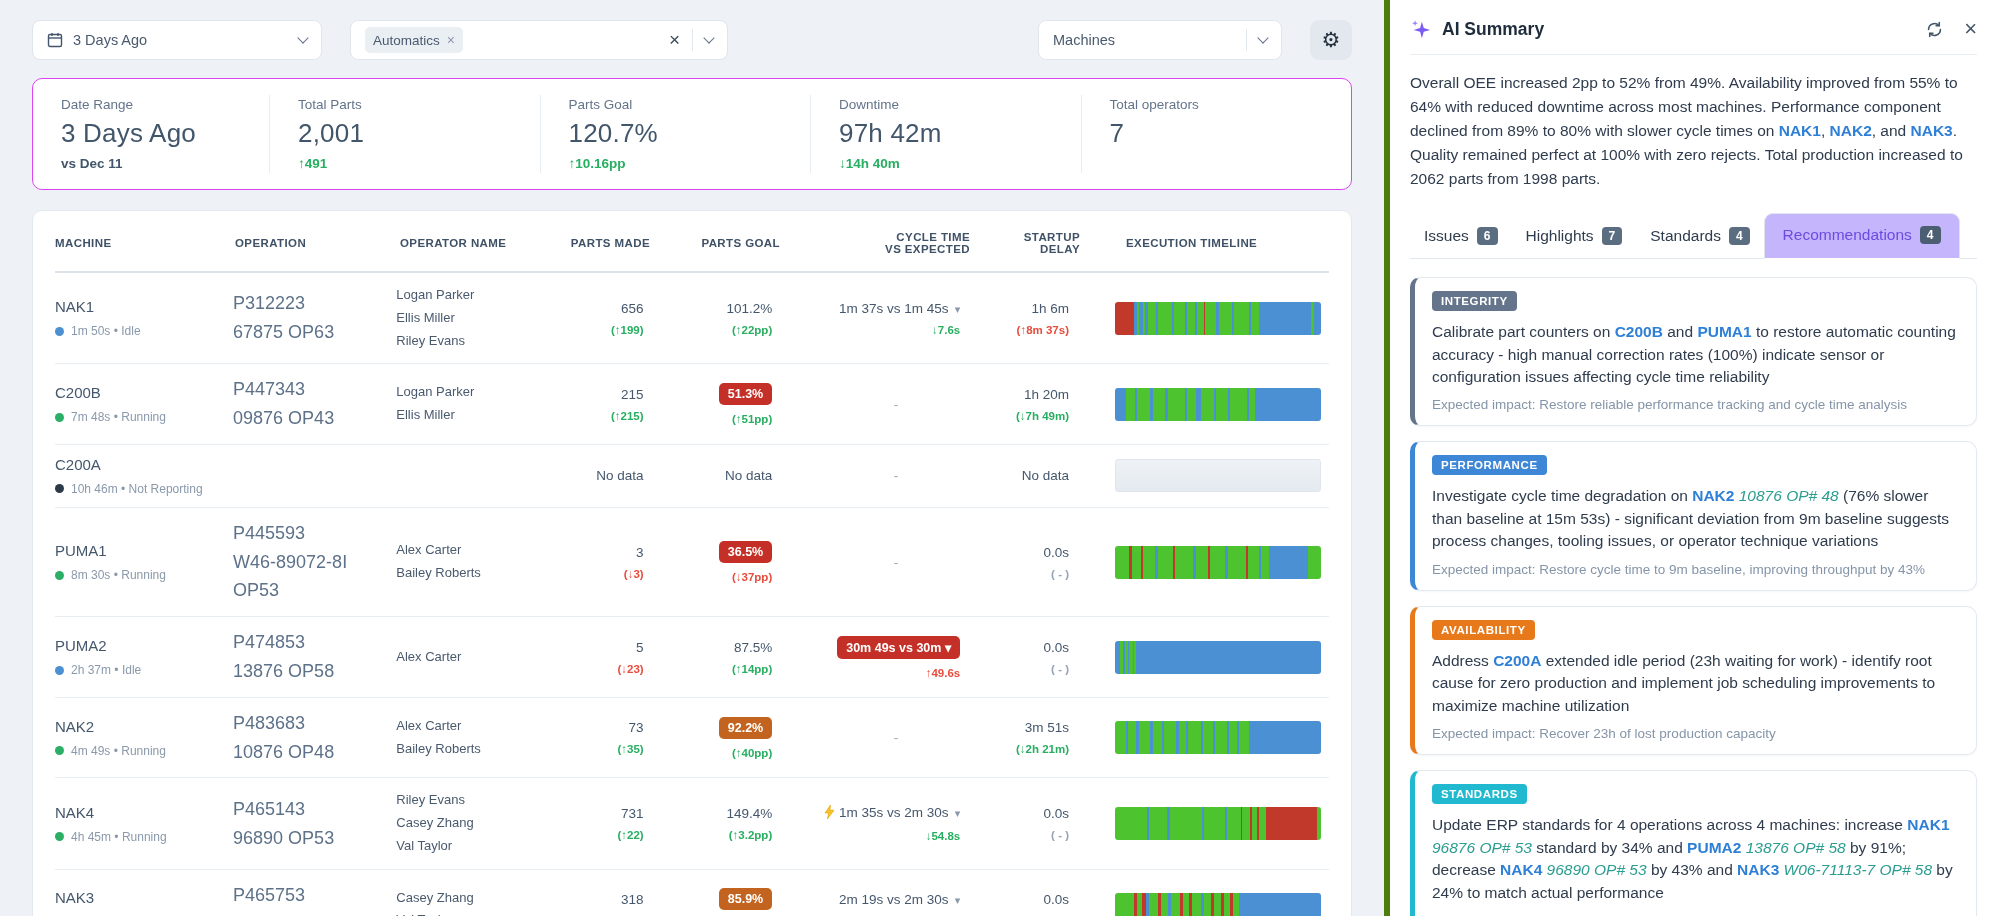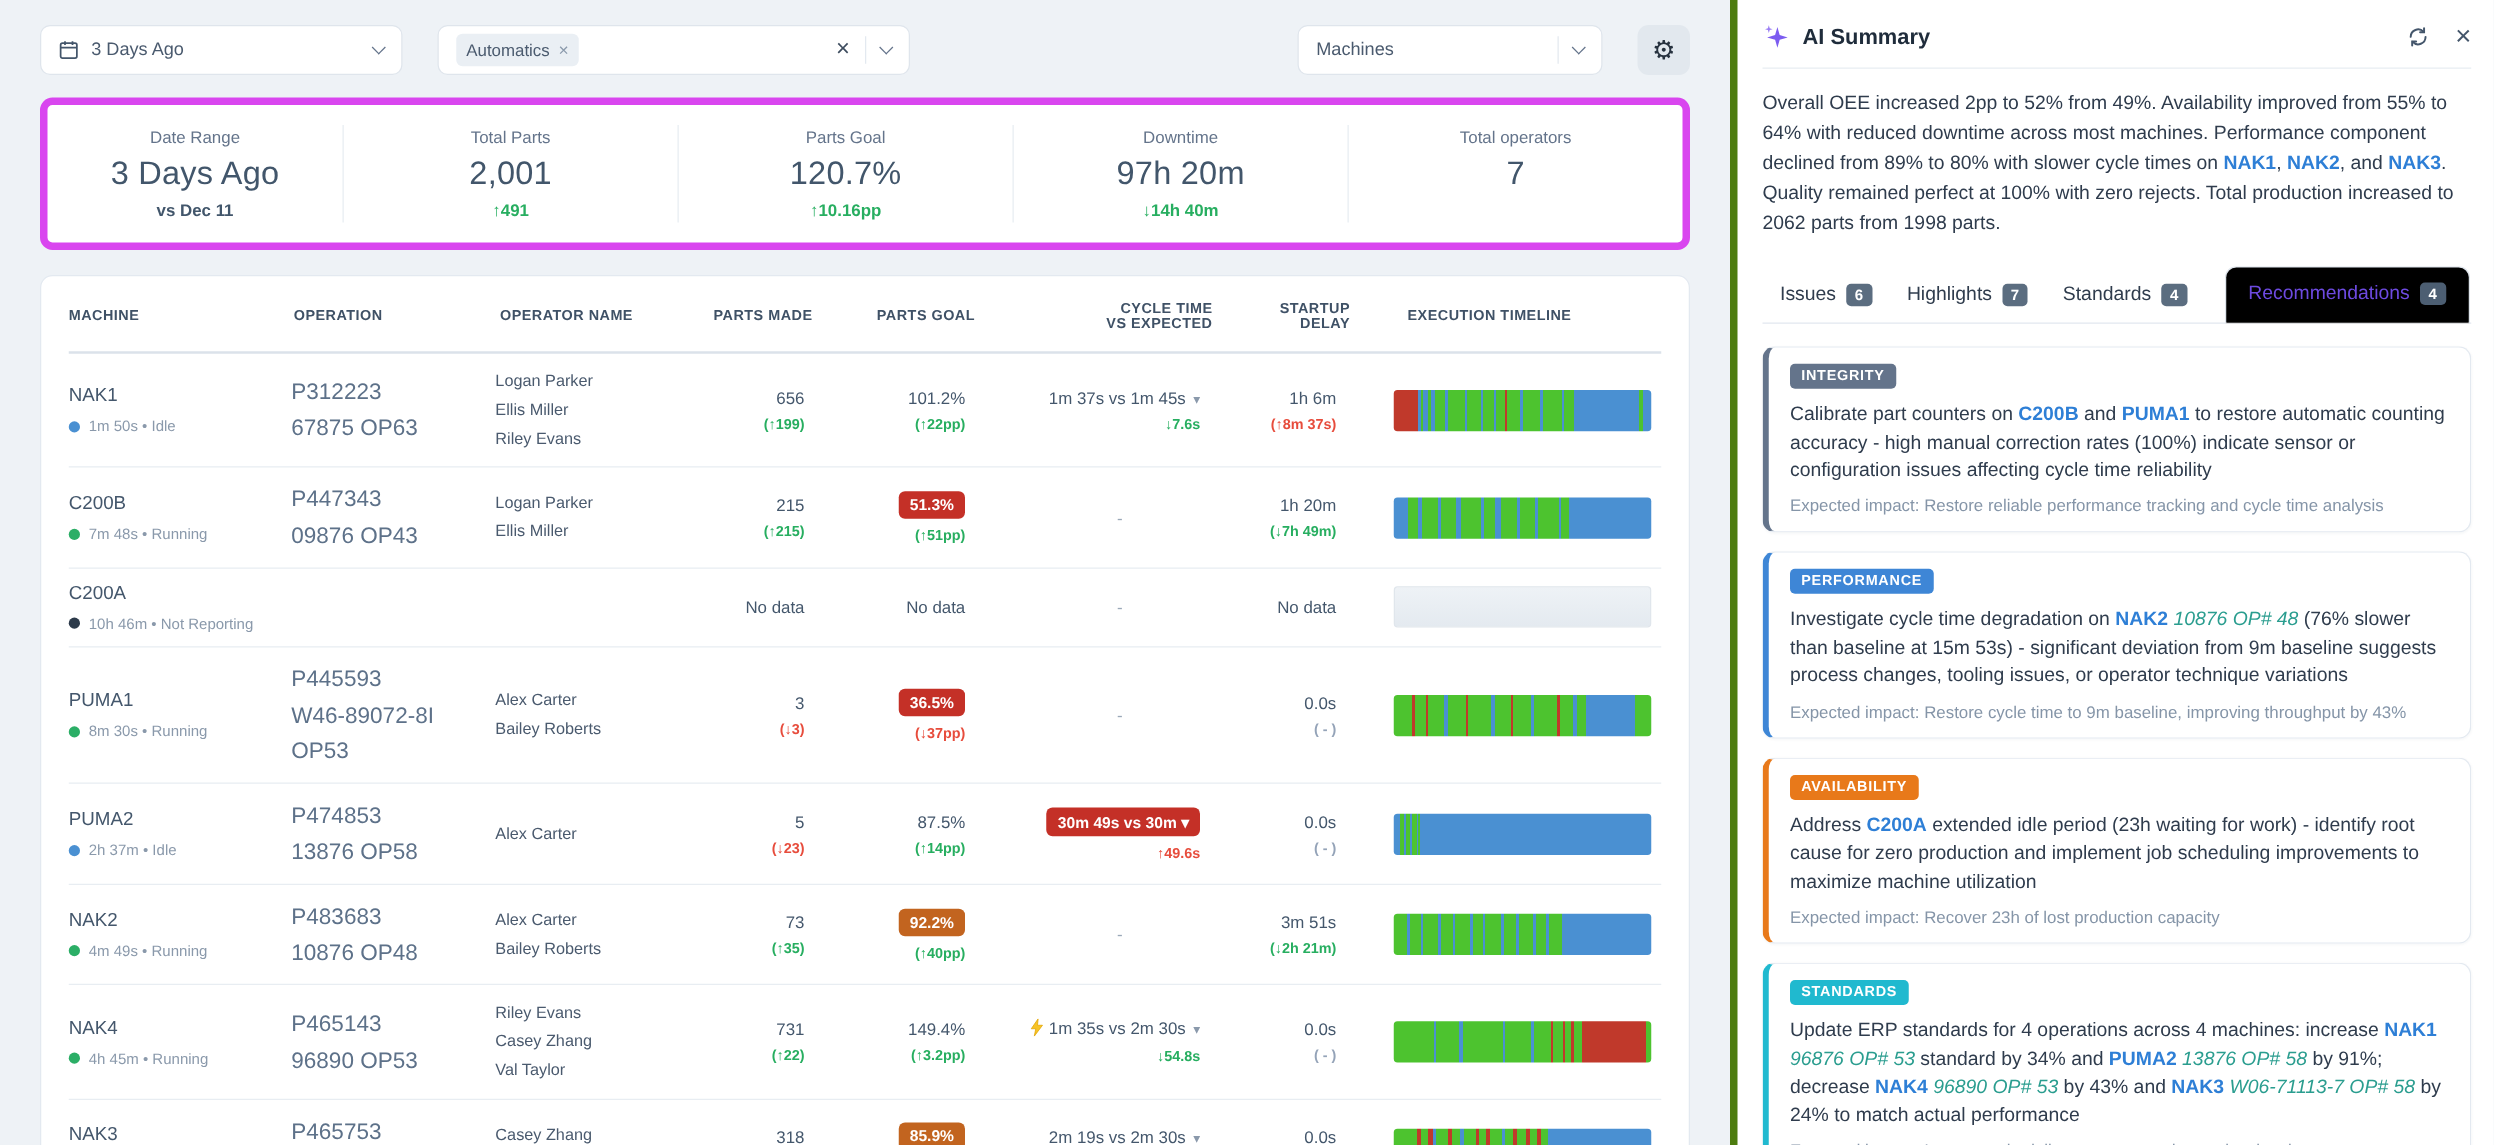--- a/index.html
+++ b/index.html
@@ -20,22 +20,22 @@
   .w-date { width:290px; } .w-shifts { width:235px; } .w-multi { width:378px; } .w-machines { width:244px; margin-left:auto; }
   .cal { margin-right:10px; flex:0 0 auto; display:flex; }
   .chip { background:#eaeff4; border-radius:5px; padding:5px 8px; font-size:13.5px; color:#4a5a6e;
           display:inline-flex; align-items:center; gap:7px; }
   .chip .x { color:#8b9aac; font-size:14px; cursor:pointer; }
   .clear-x { color:#3d4c5e; font-size:19px; margin-left:auto; }
   .gearbtn { width:42px; height:40px; background:#e2e8ee; border-radius:9px; display:flex; align-items:center;
              justify-content:center; font-size:21px; color:#27323f; }
 
   
-  .kpis { background:#fff; border:6px solid #d946ef; border-radius:10px; margin-top:18px;
-          display:flex; padding:16px 0; min-height:96px;text-align:center; }
+  .kpis { background:#fff; border:1px solid #d946ef; border-radius:10px; margin-top:18px;
+          display:flex; padding:16px 0; min-height:96px; }
   .kpi { padding:2px 28px; border-left:1px solid #e8edf2; flex:1 1 0; }
   .kpi:first-child { border-left:none; flex:0 0 236px; }
   .kpi .lbl { font-size:13.5px; color:#64748b; }
   .kpi .val { font-size:26px; color:#42566b; margin-top:6px; letter-spacing:.2px; }
   .kpi .sub { font-size:13.5px; margin-top:7px; font-weight:700; }
   .tone-pos { color:#27ae60; } .tone-neg { color:#e74c3c; } .tone-dark { color:#42566b; } .tone-muted { color:#94a3b8; font-weight:400; }
 
   
   .tablecard { background:#fff; border:1px solid #e3e9f0; border-radius:10px; margin-top:20px; padding:0 22px; }
   .t-head { display:flex; align-items:center; border-bottom:2px solid #dbe2ea; padding:20px 0 16px; }
@@ -69,21 +69,21 @@
   .p-close { font-size:22px; color:#44566b; line-height:1; }
   .p-rule { border-top:1px solid #e8edf2; margin:14px 0 16px; }
   .p-summary { font-size:15.5px; line-height:1.55; color:#2f3c4d; padding-right:4px; }
   .seg-link { color:#2e7fd6; font-weight:700; }
   .seg-op { color:#2a9d8f; font-style:italic; }
 
   .tabs { display:flex; align-items:flex-end; border-bottom:1px solid #e2e8f0; margin-top:22px; }
   .tab { font-size:15.5px; color:#2f3c4d; padding:10px 14px 13px; display:flex; align-items:flex-start; gap:8px; }
   .tab .cnt { background:#5b6d80; color:#fff; font-size:12px; font-weight:700; border-radius:4px; padding:2px 7px; }
   .tab.active { color:#6d4ae0; border:1px solid #dfe5ec; border-bottom:1px solid #fff; border-radius:9px 9px 0 0;
-                margin-bottom:-1px; background:#000000; padding:12px 18px 14px;margin-left:16px; }
+                margin-bottom:-1px; background:#c4b5fd; padding:12px 18px 14px; }
   .tab.active .cnt { background:#4c5e72; }
 
   .cards { margin-top:18px; display:flex; flex-direction:column; gap:15px; }
   .card { background:#fff; border:1px solid #e3e9f0; border-radius:10px; padding:13px 16px 13px 17px;
           border-left-width:5px; border-left-style:solid; box-shadow:0 1px 2px rgba(30,50,70,.04); }
   .card .cat { display:inline-block; color:#fff; font-size:11.5px; font-weight:700; letter-spacing:.6px;
                padding:4px 9px; border-radius:4px; text-transform:uppercase; }
   .card .body { font-size:15.5px; line-height:1.45; color:#2f3c4d; margin-top:10px; }
   .card .impact { font-size:13.5px; color:#8595a8; margin-top:9px; }
 </style>
@@ -139,21 +139,21 @@
         <div class="val">2,001</div>
         <div class="sub tone-pos">↑491</div>
       </div>
       <div class="kpi">
         <div class="lbl">Parts Goal</div>
         <div class="val">120.7%</div>
         <div class="sub tone-pos">↑10.16pp</div>
       </div>
       <div class="kpi">
         <div class="lbl">Downtime</div>
-        <div class="val">97h 20m</div>
+        <div class="val">97h 42m</div>
         <div class="sub tone-pos">↓14h 40m</div>
       </div>
       <div class="kpi">
         <div class="lbl">Total operators</div>
         <div class="val">7</div>
       </div>
     </div>
 
   <div class="tablecard">
     <div class="t-head" id="thead">

